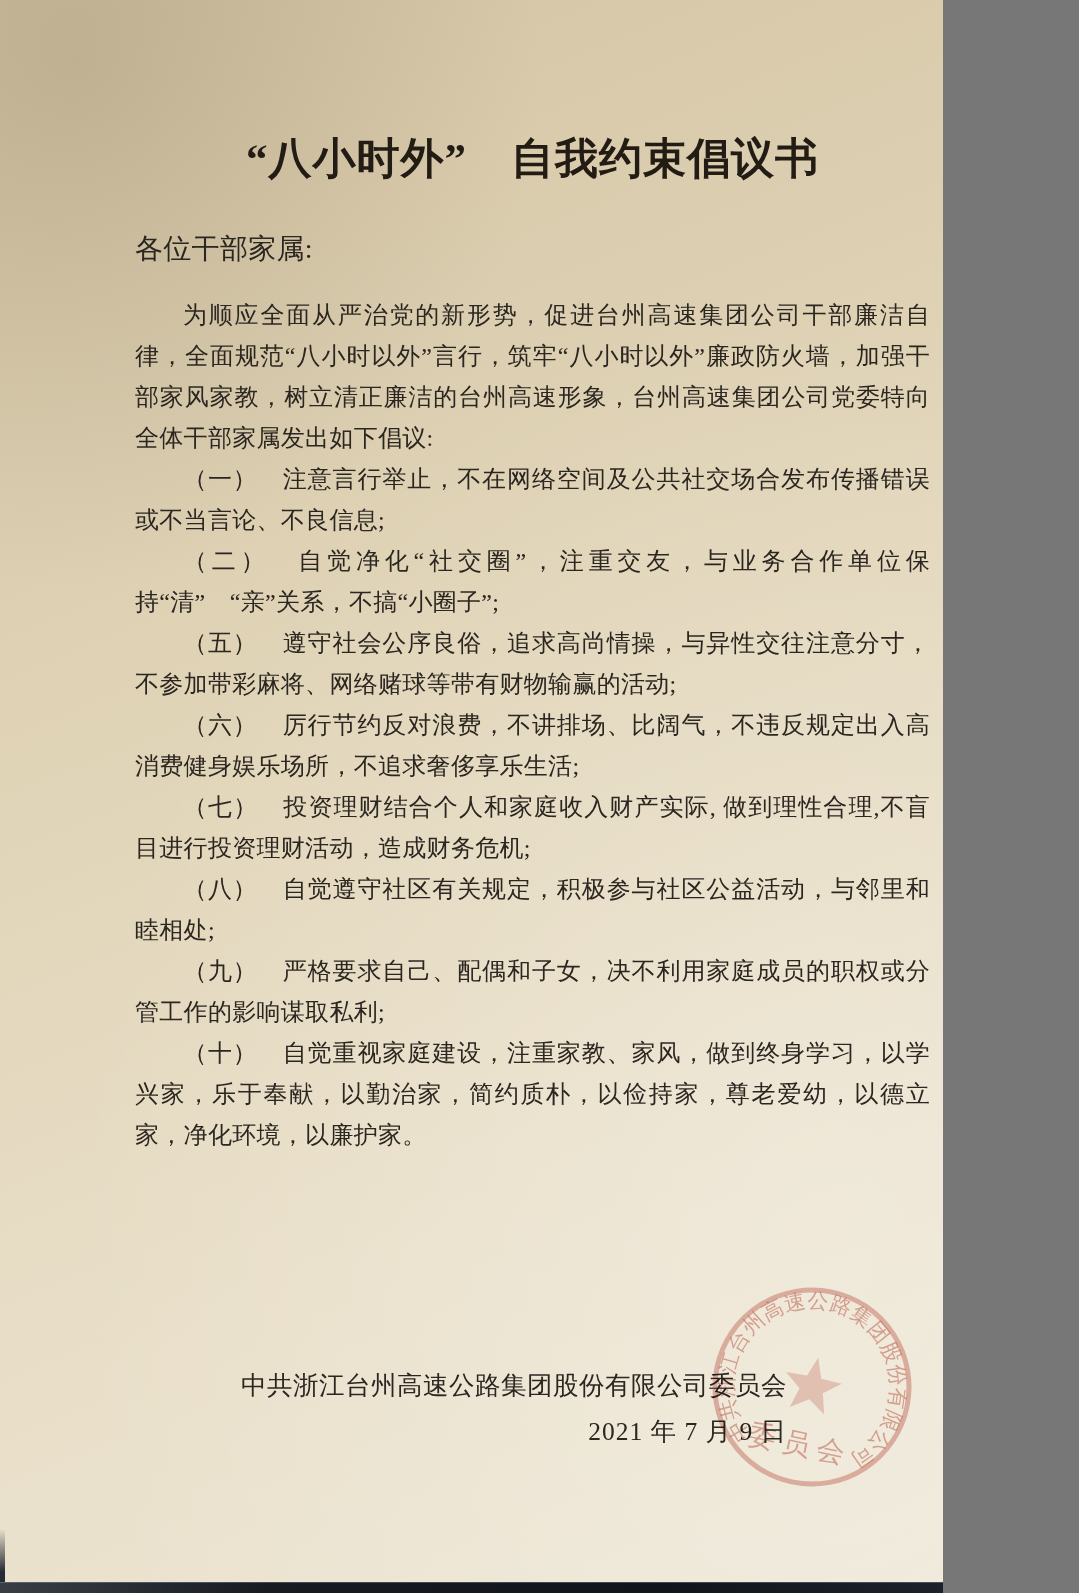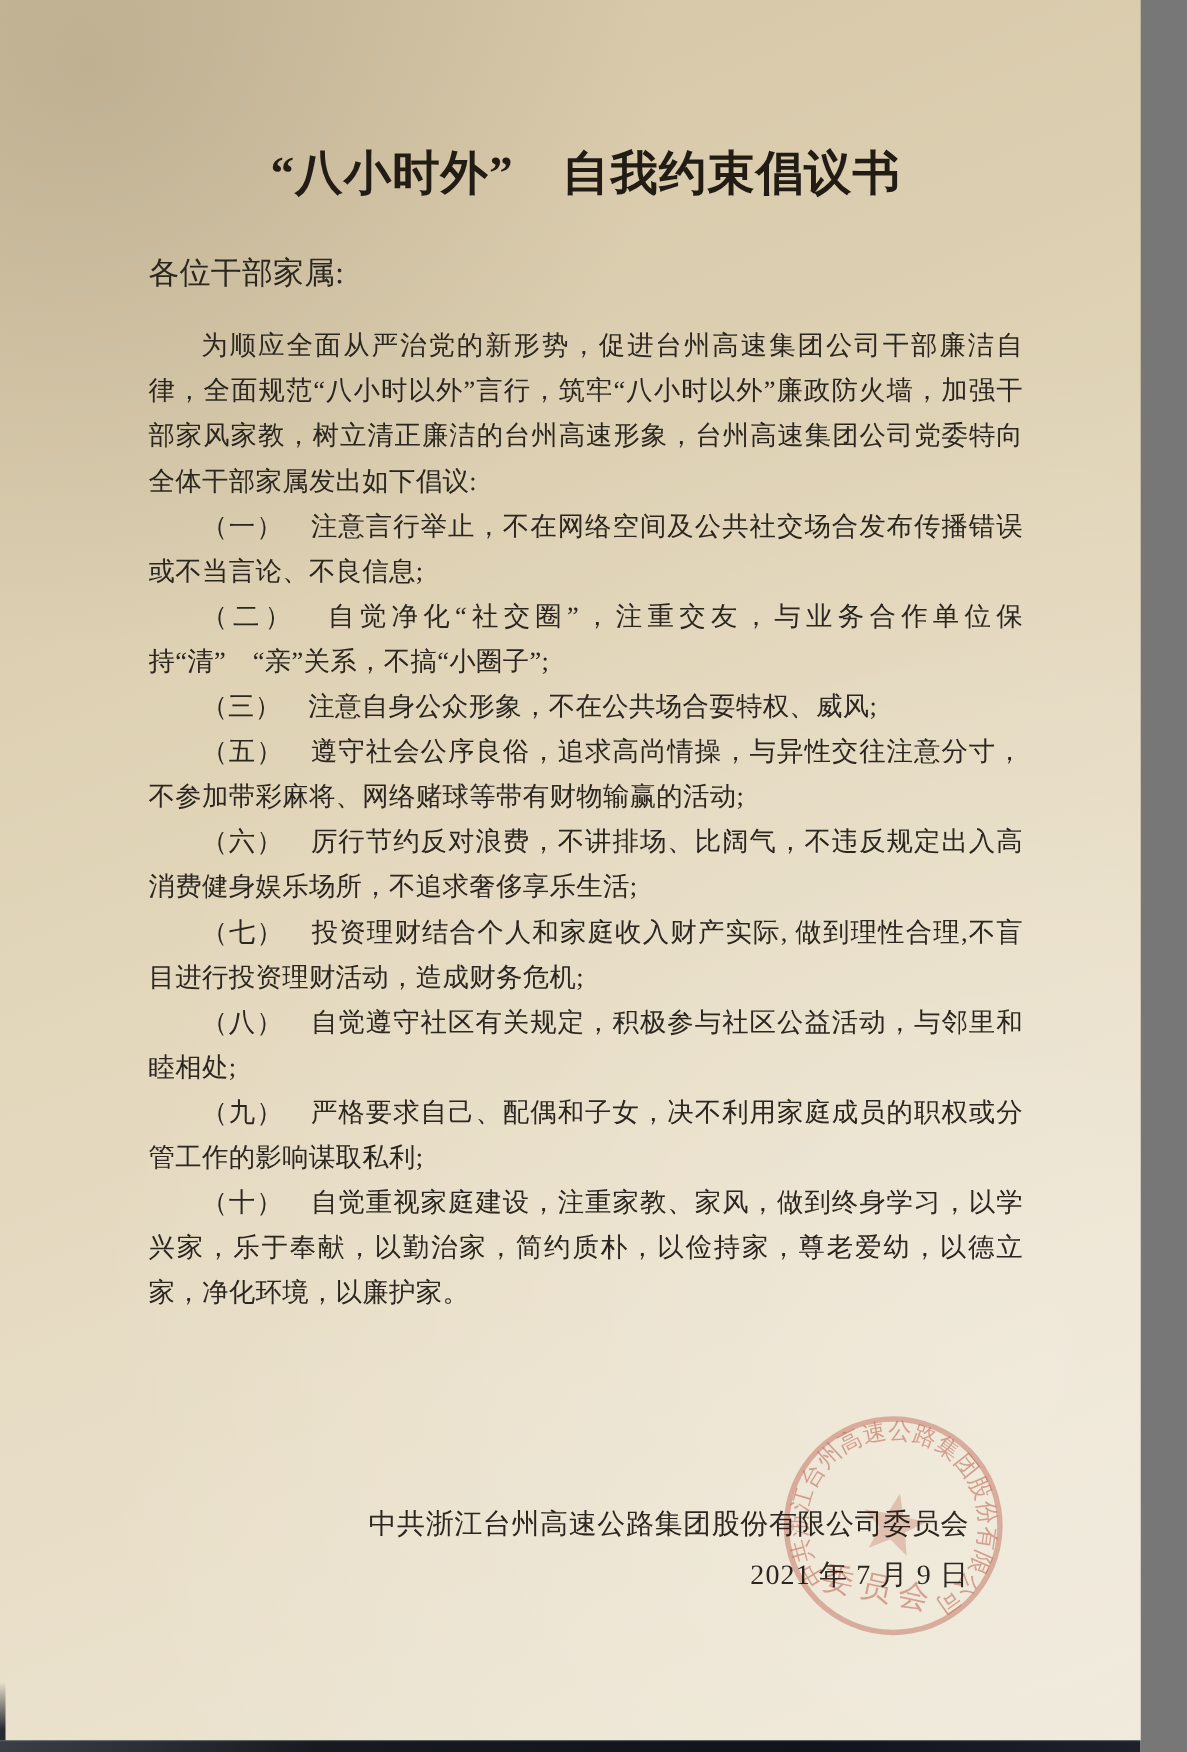--- a/index.html
+++ b/index.html
@@ -1,18 +1,18 @@
 <!DOCTYPE html>
 <html><head>
 <meta charset="utf-8">
 <style>
   html,body{margin:0;padding:0;background:#777;}
   #canvas{
     position:relative;
-    width:1037px;height:1593px;
+    width:943px;height:1593px;
     overflow:hidden;
     font-family:"Liberation Serif", serif;
     background:
       radial-gradient(130% 95% at 88% 78%, rgba(255,255,255,0.28), rgba(255,255,255,0) 62%),
       radial-gradient(90% 60% at 8% 4%, rgba(96,82,54,0.18), rgba(96,82,54,0) 55%),
       linear-gradient(158deg, #d2c3a4 0%, #d9cbac 18%, #e2d6ba 45%, #e9dfc9 72%, #ede7d6 100%);
   }
   .doc{
     position:absolute;left:135px;top:130px;width:795px;
     color:#2b2620;
@@ -55,21 +55,20 @@
 <body>
 
 <div id="canvas">
 
   <div class="doc">
     <h1 class="title">“八小时外”　自我约束倡议书</h1>
     <p class="salutation">各位干部家属:</p>
     <p class="para">为顺应全面从严治党的新形势，促进台州高速集团公司干部廉洁自律，全面规范“八小时以外”言行，筑牢“八小时以外”廉政防火墙，加强干部家风家教，树立清正廉洁的台州高速形象，台州高速集团公司党委特向全体干部家属发出如下倡议:</p>
     <p class="para">（一）　注意言行举止，不在网络空间及公共社交场合发布传播错误或不当言论、不良信息;</p>
     <p class="para">（二）　自觉净化“社交圈”，注重交友，与业务合作单位保持“清”　“亲”关系，不搞“小圈子”;</p>
-    <p class="para">（三）　注意自身公众形象，不在公共场合耍特权、威风;</p>
     <p class="para">（五）　遵守社会公序良俗，追求高尚情操，与异性交往注意分寸，不参加带彩麻将、网络赌球等带有财物输赢的活动;</p>
     <p class="para">（六）　厉行节约反对浪费，不讲排场、比阔气，不违反规定出入高消费健身娱乐场所，不追求奢侈享乐生活;</p>
     <p class="para">（七）　投资理财结合个人和家庭收入财产实际,  做到理性合理,不盲目进行投资理财活动，造成财务危机;</p>
     <p class="para">（八）　自觉遵守社区有关规定，积极参与社区公益活动，与邻里和睦相处;</p>
     <p class="para">（九）　严格要求自己、配偶和子女，决不利用家庭成员的职权或分管工作的影响谋取私利;</p>
     <p class="para">（十）　自觉重视家庭建设，注重家教、家风，做到终身学习，以学兴家，乐于奉献，以勤治家，简约质朴，以俭持家，尊老爱幼，以德立家，净化环境，以廉护家。</p>
   </div>
 
   <div class="sign-block">
     <div class="sign-line">中共浙江台州高速公路集团股份有限公司委员会</div>

